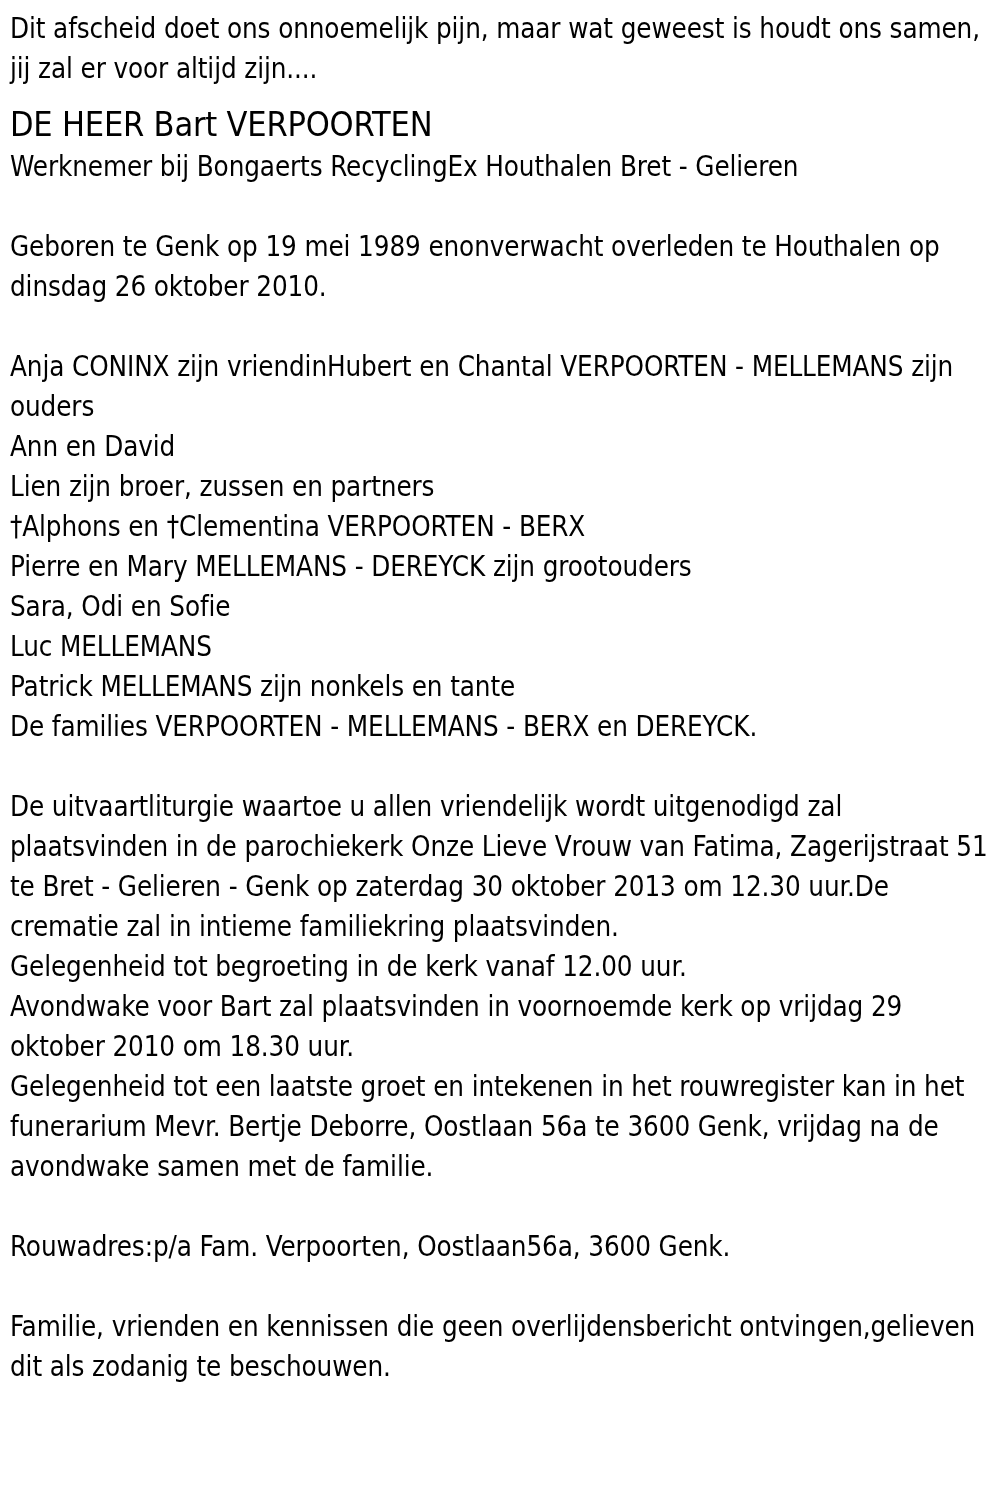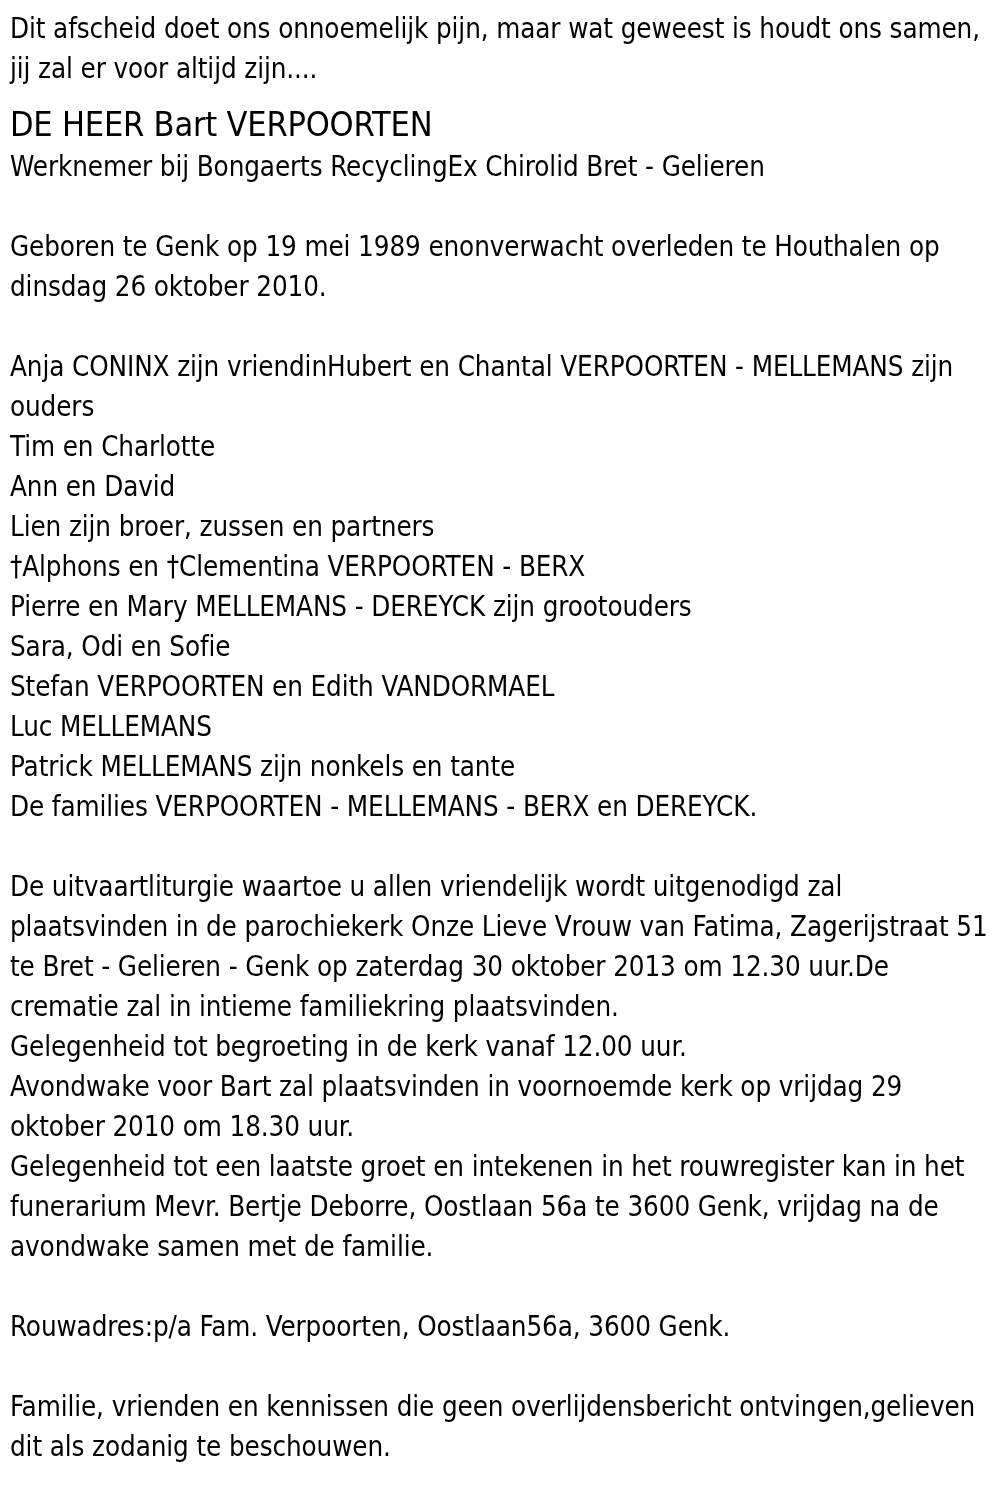--- a/index.html
+++ b/index.html
@@ -59,37 +59,35 @@
 <body>
 
 <div class="page">
 
   <p class="para">Dit afscheid doet ons onnoemelijk pijn, maar wat geweest is houdt ons samen, jij zal er voor altijd zijn....</p>
 
   <div class="spacer-sm"></div>
 
   <h1 class="deceased-name">DE HEER Bart VERPOORTEN</h1>
 
-  <p class="line">Werknemer bij Bongaerts RecyclingEx Chirolid Bret - Gelieren</p>
+  <p class="line">Werknemer bij Bongaerts RecyclingEx Houthalen Bret - Gelieren</p>
 
   <div class="spacer"></div>
 
   <p class="para">Geboren te Genk op 19 mei 1989 enonverwacht overleden te Houthalen op dinsdag 26 oktober 2010.</p>
 
   <div class="spacer"></div>
 
   <div class="names-block">
     <p class="para">Anja CONINX zijn vriendinHubert en Chantal VERPOORTEN - MELLEMANS zijn ouders</p>
-    <p class="line">Tim en Charlotte</p>
     <p class="line">Ann en David</p>
     <p class="line">Lien zijn broer, zussen en partners</p>
     <p class="line">†Alphons en †Clementina VERPOORTEN - BERX</p>
     <p class="line">Pierre en Mary MELLEMANS - DEREYCK zijn grootouders</p>
     <p class="line">Sara, Odi en Sofie</p>
-    <p class="line">Stefan VERPOORTEN en Edith VANDORMAEL</p>
     <p class="line">Luc MELLEMANS</p>
     <p class="line">Patrick MELLEMANS zijn nonkels en tante</p>
     <p class="line">De families VERPOORTEN - MELLEMANS - BERX en DEREYCK.</p>
   </div>
 
   <div class="spacer"></div>
 
   <div class="service-block">
     <p class="para">De uitvaartliturgie waartoe u allen vriendelijk wordt uitgenodigd zal plaatsvinden in de parochiekerk Onze Lieve Vrouw van Fatima, Zagerijstraat 51 te Bret - Gelieren - Genk op zaterdag 30 oktober 2013 om 12.30 uur.De crematie zal in intieme familiekring plaatsvinden.</p>
     <p class="para">Gelegenheid tot begroeting in de kerk vanaf 12.00 uur.</p>

